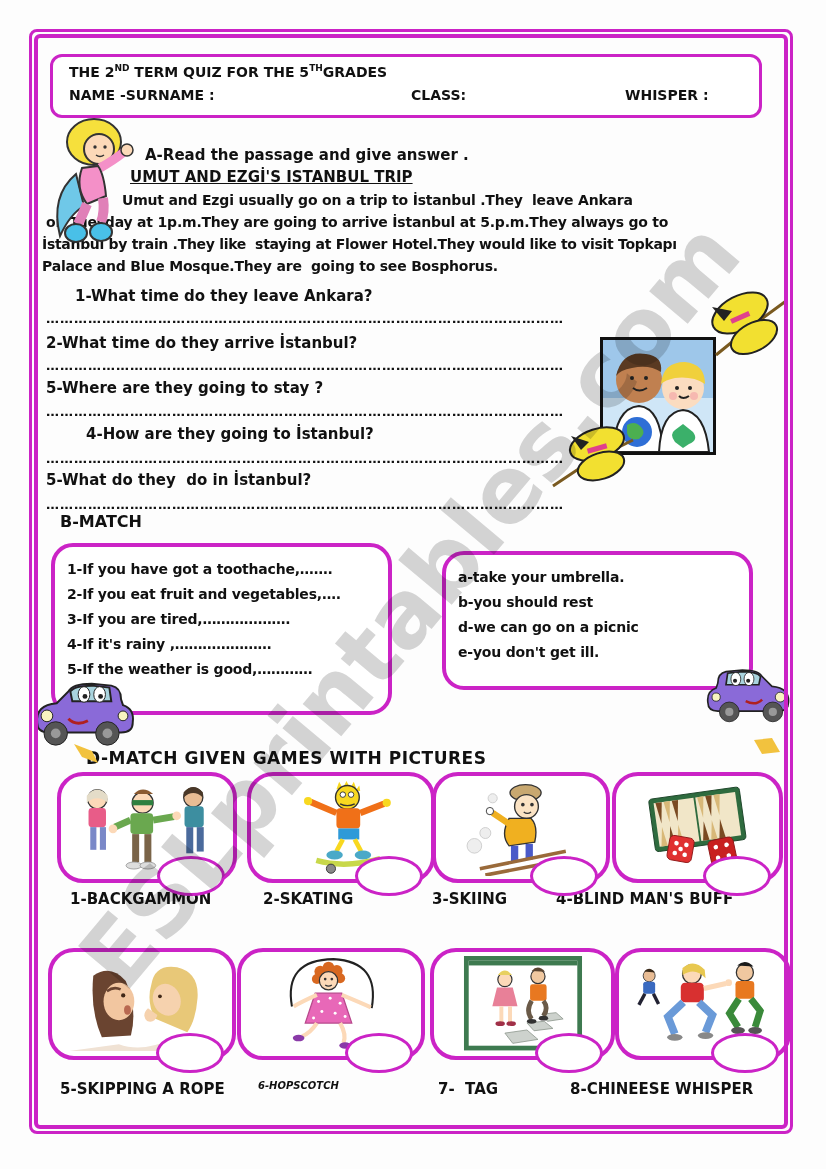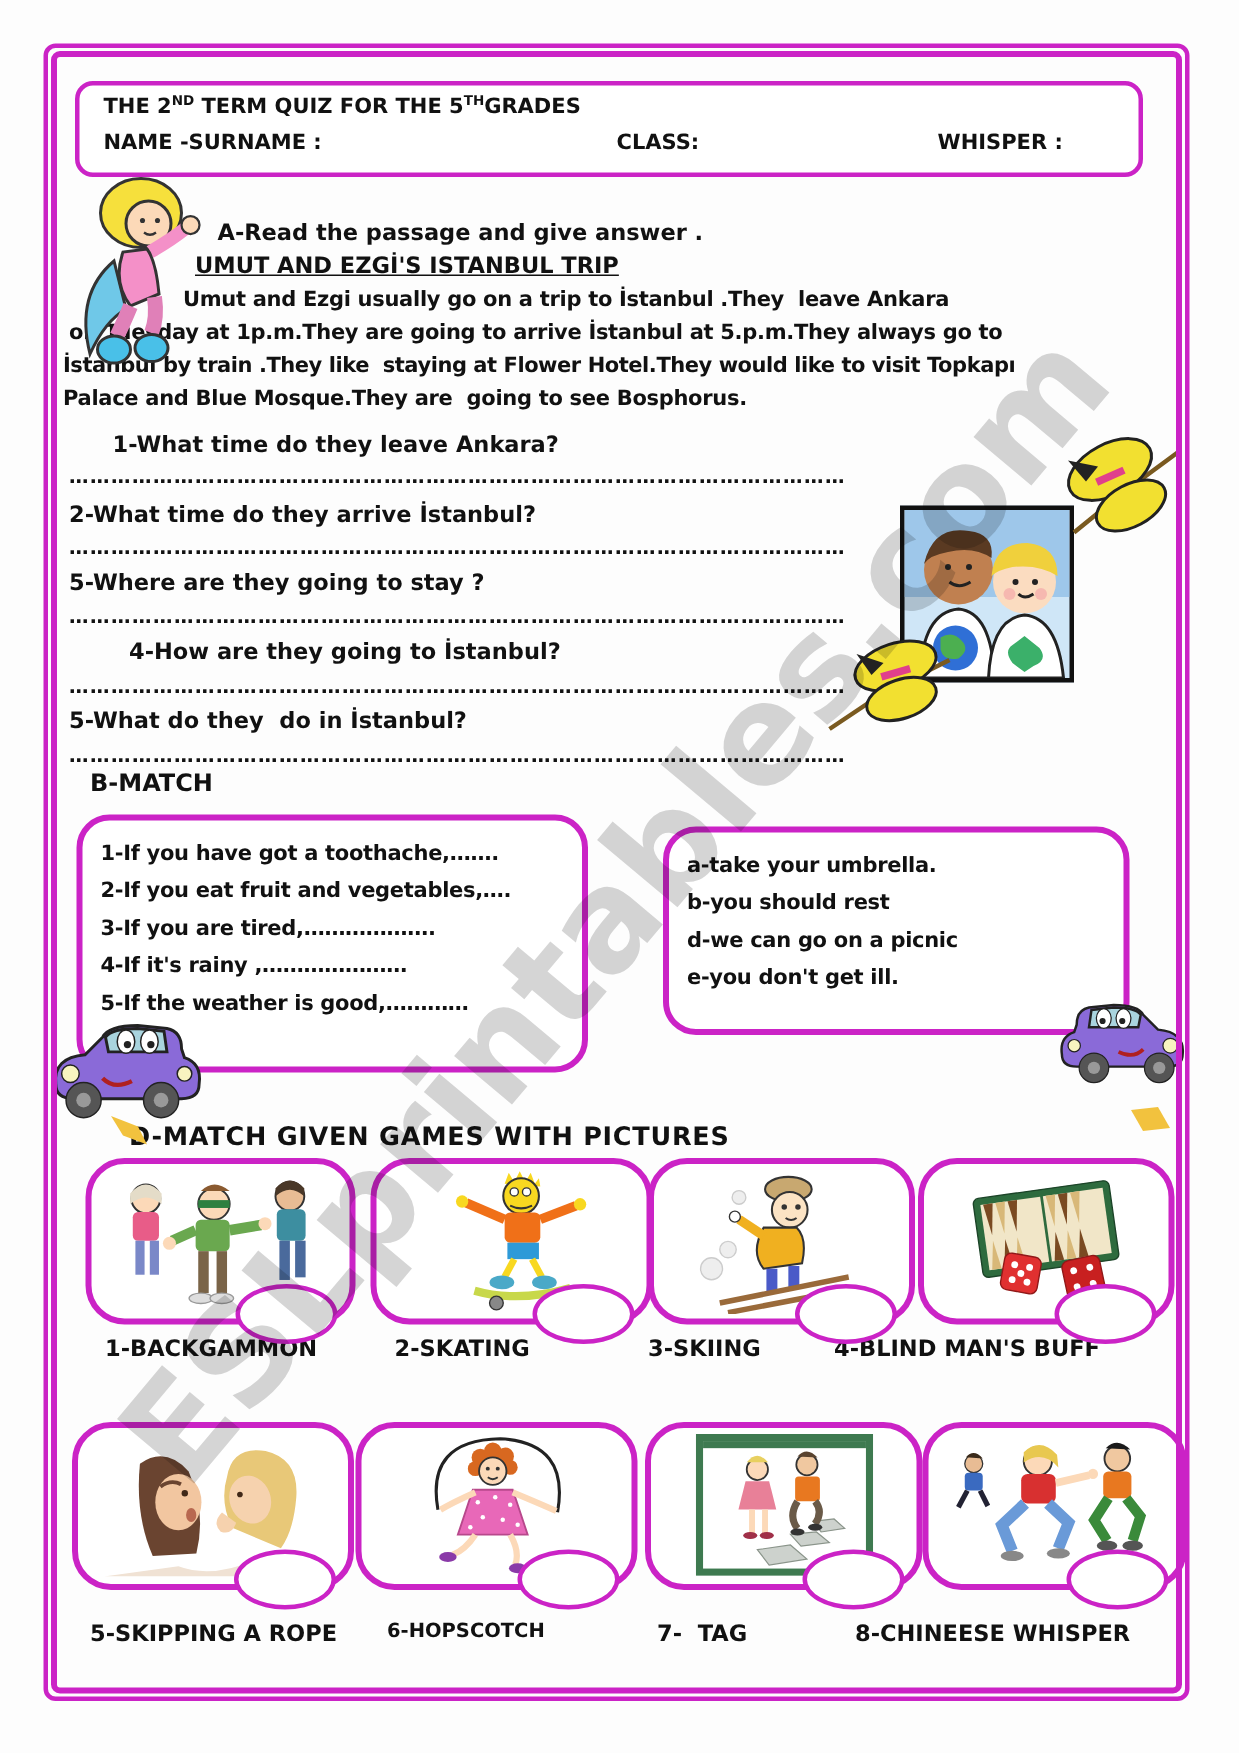--- a/index.html
+++ b/index.html
@@ -403,19 +403,19 @@
       <rect x="123" y="28" width="22" height="21" rx="4" fill="#e87820"></rect>
       <path d="M127 49 L116 66 L126 82" stroke="#3a8a3a" stroke-width="8" fill="none"></path>
       <path d="M141 49 L152 63 L146 82" stroke="#3a8a3a" stroke-width="8" fill="none"></path>
       <ellipse cx="126" cy="86" rx="8" ry="4" fill="#555"></ellipse>
         <ellipse cx="146" cy="86" rx="8" ry="4" fill="#555"></ellipse>
     </svg>
     <div class="oval"></div>
   </div>
 
   <div class="t" style="left:60px;top:1080px;font-size:15px;">5-SKIPPING A ROPE</div>
-  <div class="t" style="left:258px;top:1080px;font-size:13px;">6-HOPSCOTCH</div>
+  <div class="t" style="left:258px;top:1080px;font-size:10px;font-style:italic;">6-HOPSCOTCH</div>
   <div class="t" style="left:438px;top:1080px;font-size:15px;">7-  TAG</div>
   <div class="t" style="left:570px;top:1080px;font-size:15px;">8-CHINEESE WHISPER</div>
 
   <div class="watermark">ESLprintables.com</div>
 
 </div>
 
 </body></html>

